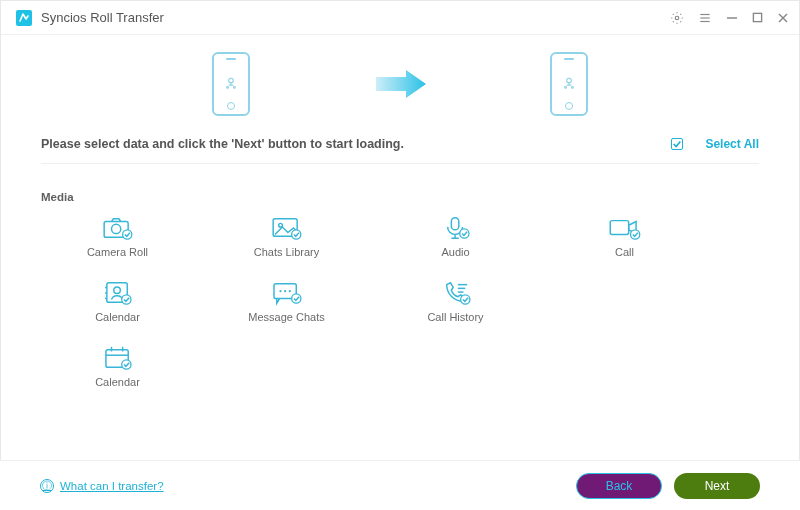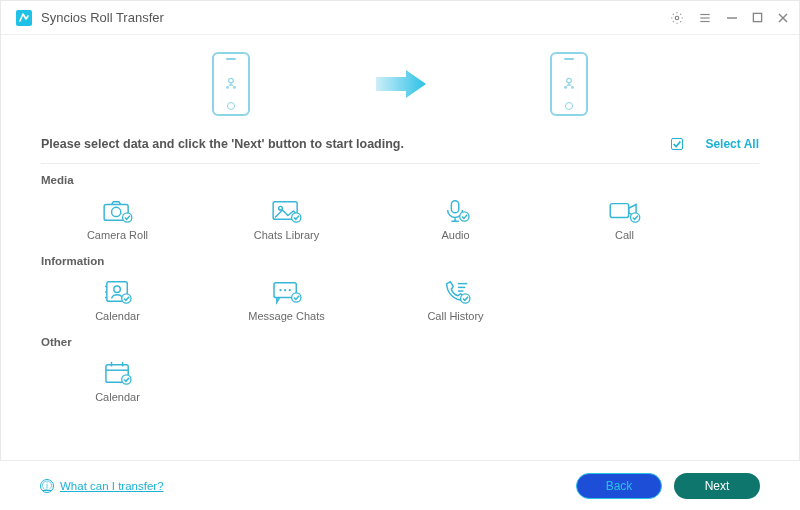--- a/index.html
+++ b/index.html
@@ -67,21 +67,21 @@
   }
   .checkbox-sa {
     width:12px; height:12px; border:1.5px solid #1fb1d6; border-radius:2px;
     display:flex; align-items:center; justify-content:center;
   }
   .checkbox-sa svg { display:block; }
   .divider { margin: 12px 40px 0; height:1px; background:#eee; }
 
   
   .sections { padding: 6px 40px 0; }
-  .section-title { font-weight:700; font-size:11.5px; color:#606060; margin-top:4px; }
+  .section-title { font-weight:700; font-size:11.5px; color:#606060; margin-top:21px; }
   .grid {
     display:grid;
     grid-template-columns: repeat(4, 1fr);
     max-width: 660px;
     margin-top: 6px;
     gap: 16px;
   }
   .item {
     display:flex; flex-direction:column; align-items:center;
     gap:5px; padding: 6px 0 10px; cursor:pointer;
@@ -108,22 +108,22 @@
   .help-link .qmark {
     width:14px; height:14px; border:1.5px solid #1fb1d6; border-radius:50%;
     display:flex; align-items:center; justify-content:center; font-size:10px; text-decoration:none;
   }
   .buttons { display:flex; gap:12px; }
   .btn {
     width:86px; height:26px; border-radius:14px;
     display:flex; align-items:center; justify-content:center;
     font-size:12px; cursor:pointer;
   }
-  .btn-back { border:1.5px solid #2ac1e6; color:#2ac1e6; background:#1d4ed8; }
-  .btn-next { background:#0f766e; color:#fff; }
+  .btn-back { border:1.5px solid #2ac1e6; color:#2ac1e6; background:#701a75; }
+  .btn-next { background:#4d7c0f; color:#fff; }
 </style>
 </head>
 <body>
 
 <div class="titlebar">
   <span class="logo">
     <svg width="18" height="18" viewBox="0 0 18 18">
         <rect x="1" y="1" width="16" height="16" rx="2" fill="#1fc2e6"></rect>
         <path d="M5 12 L8 5 L11 10 L13 7" stroke="#fff" stroke-width="1.6" fill="none" stroke-linecap="round" stroke-linejoin="round"></path>
       </svg>
@@ -251,21 +251,20 @@
           <rect x="2" y="5" width="20" height="15" rx="2"></rect>
             <polygon points="22,10 30,6 30,19 22,15"></polygon>
           <circle cx="29" cy="20" r="5" class="badge-check"></circle>
             <polyline points="26.5,20 28.5,22 32,18" stroke="#38b6d8" stroke-width="1.6" fill="none"></polyline>
         </svg>
       </span>
       <span class="lbl">Call</span>
     </div>
   </div>
 
-  <div class="section-title">Information</div>
   <div class="grid">
     <div class="item">
       <span class="ico">
         <svg width="30" height="26" viewBox="0 0 32 28" fill="none" stroke="#38b6d8" stroke-width="1.6">
           <rect x="4" y="3" width="22" height="21" rx="2"></rect>
             <circle cx="15" cy="11" r="3.5"></circle>
             <path d="M9 21c1-3 4-4 6-4s5 1 6 4"></path>
             <line x1="2" y1="8" x2="4" y2="8"></line>
             <line x1="2" y1="14" x2="4" y2="14"></line>
             <line x1="2" y1="20" x2="4" y2="20"></line>
@@ -297,21 +296,20 @@
             <line x1="18" y1="9" x2="26" y2="9"></line>
             <line x1="18" y1="13" x2="24" y2="13"></line>
           <circle cx="26" cy="21" r="5" class="badge-check"></circle>
             <polyline points="23.5,21 25.5,23 29,19" stroke="#38b6d8" stroke-width="1.6" fill="none"></polyline>
         </svg>
       </span>
       <span class="lbl">Call History</span>
     </div>
   </div>
 
-  <div class="section-title">Other</div>
   <div class="grid">
     <div class="item">
       <span class="ico">
         <svg width="30" height="26" viewBox="0 0 32 28" fill="none" stroke="#38b6d8" stroke-width="1.6">
           <rect x="3" y="5" width="24" height="19" rx="2"></rect>
             <line x1="3" y1="11" x2="27" y2="11"></line>
             <line x1="9" y1="2" x2="9" y2="7"></line>
             <line x1="21" y1="2" x2="21" y2="7"></line>
           <line x1="8" y1="15" x2="8" y2="15"></line>
             <line x1="13" y1="15" x2="13" y2="15"></line>

